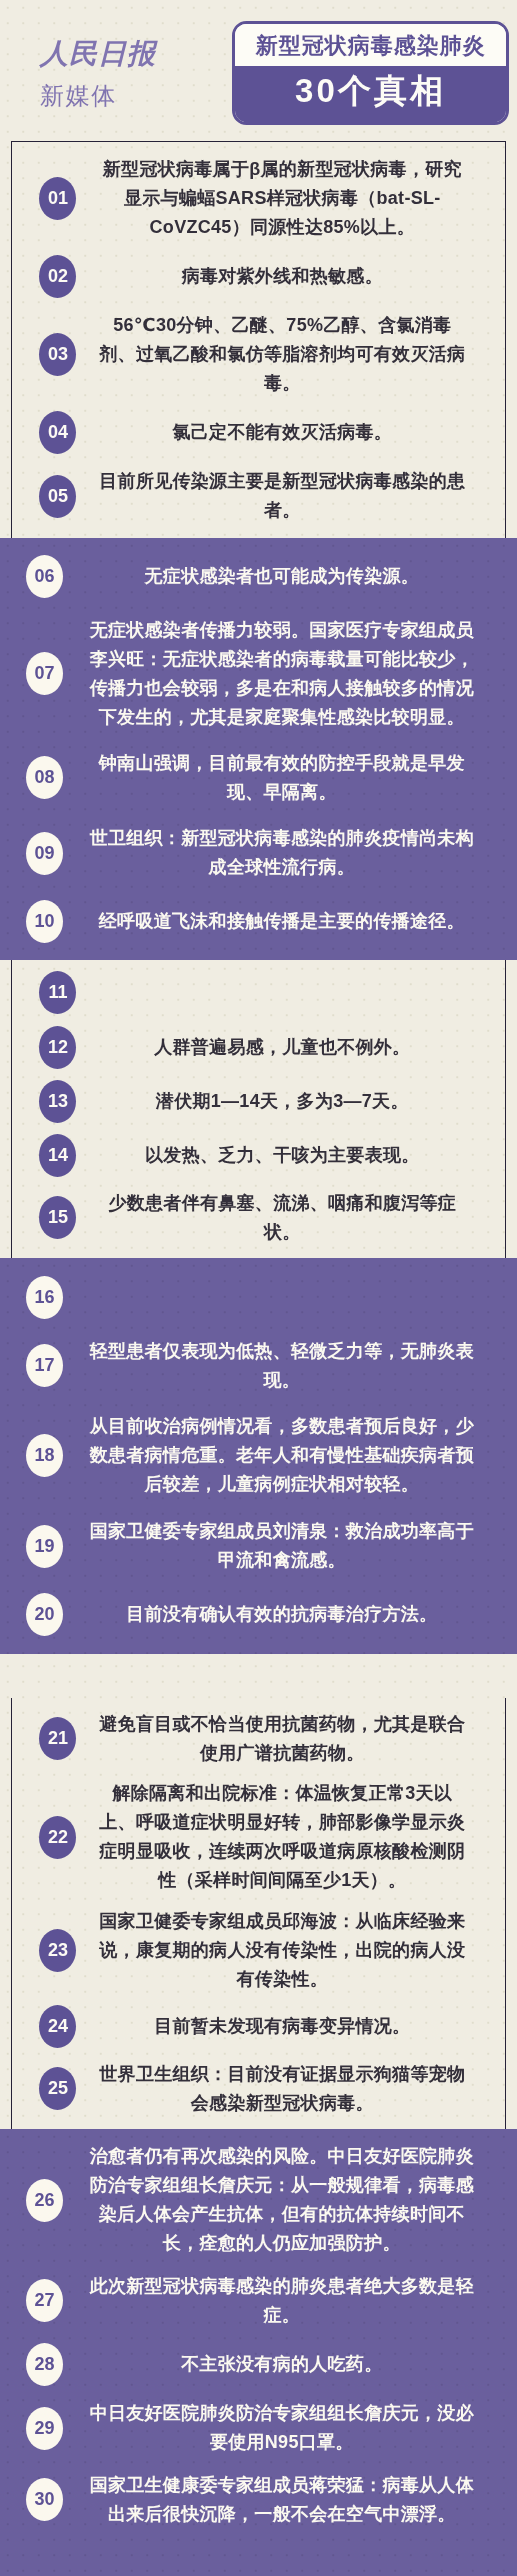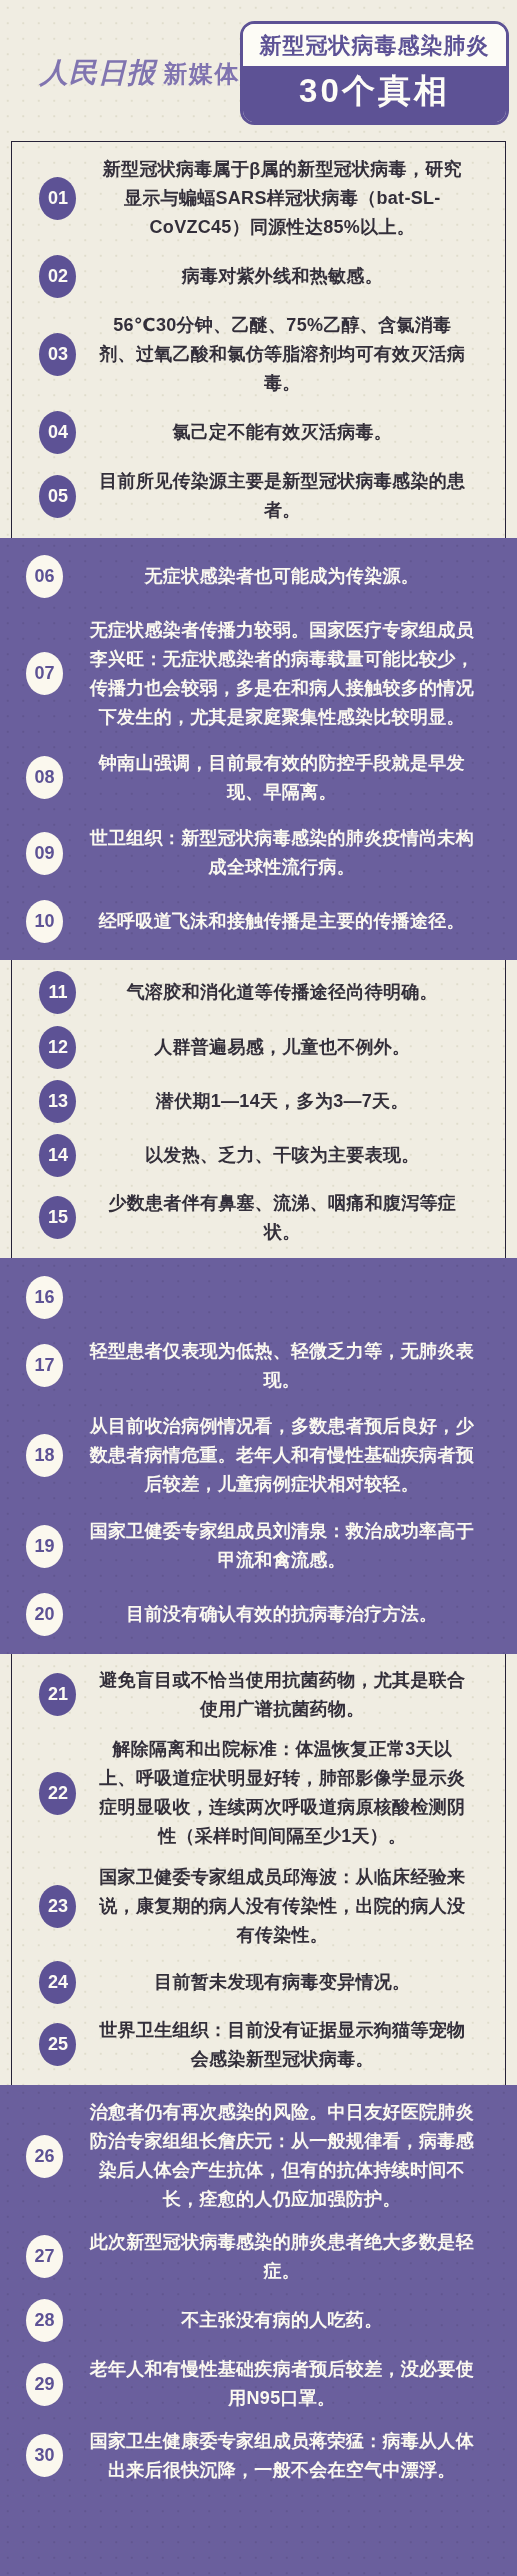--- a/index.html
+++ b/index.html
@@ -37,30 +37,31 @@
     justify-content:space-between;
     padding:5.2px 7.8px 0 40px;
     box-sizing:border-box;
   }
   .logo{
     display:flex;
     align-items:baseline;
     gap:7.2px;
     color:var(--logo);
     white-space:nowrap;
+    flex-direction:column;
   }
   .logo .script{
     font-family:"DejaVu Serif","Liberation Serif",serif;
     font-style:italic;
     font-weight:bold;
     font-size:28px;
     letter-spacing:1px;
   }
   .logo .suffix{
-    font-weight:bold;
+    font-weight:normal;
     font-size:24px;
     letter-spacing:1.6px;
   }
   .badge{
     width:277px;
     border:3.6px solid var(--accent);
     border-radius:14.5px;
     overflow:hidden;
     background:#FDFCF6;
     box-sizing:border-box;
@@ -204,21 +205,20 @@
           <div class="txt">世卫组织：新型冠状病毒感染的肺炎疫情尚未构成全球性流行病。</div>
         </div>
         <div class="row">
           <div class="num">10</div>
           <div class="txt">经呼吸道飞沫和接触传播是主要的传播途径。</div>
         </div>
       </section>
       <section class="sec light" style="height: 298px;">
         <div class="row">
           <div class="num">11</div>
-          <div class="txt">气溶胶和消化道等传播途径尚待明确。</div>
         </div>
         <div class="row">
           <div class="num">12</div>
           <div class="txt">人群普遍易感，儿童也不例外。</div>
         </div>
         <div class="row">
           <div class="num">13</div>
           <div class="txt">潜伏期1—14天，多为3—7天。</div>
         </div>
         <div class="row">
@@ -244,21 +244,21 @@
         </div>
         <div class="row">
           <div class="num">19</div>
           <div class="txt">国家卫健委专家组成员刘清泉：救治成功率高于甲流和禽流感。</div>
         </div>
         <div class="row">
           <div class="num">20</div>
           <div class="txt">目前没有确认有效的抗病毒治疗方法。</div>
         </div>
       </section>
-      <section class="sec light" style="height: 431px;">
+      <section class="sec light" style="height: 431px; margin-top: 44px;">
         <div class="row">
           <div class="num">21</div>
           <div class="txt">避免盲目或不恰当使用抗菌药物，尤其是联合使用广谱抗菌药物。</div>
         </div>
         <div class="row">
           <div class="num">22</div>
           <div class="txt">解除隔离和出院标准：体温恢复正常3天以上、呼吸道症状明显好转，肺部影像学显示炎症明显吸收，连续两次呼吸道病原核酸检测阴性（采样时间间隔至少1天）。</div>
         </div>
         <div class="row">
           <div class="num">23</div>
@@ -281,21 +281,21 @@
         <div class="row">
           <div class="num">27</div>
           <div class="txt">此次新型冠状病毒感染的肺炎患者绝大多数是轻症。</div>
         </div>
         <div class="row">
           <div class="num">28</div>
           <div class="txt">不主张没有病的人吃药。</div>
         </div>
         <div class="row">
           <div class="num">29</div>
-          <div class="txt">老年人和有慢性基础疾病者预后较差，没必要使用N95口罩。</div>
+          <div class="txt">中日友好医院肺炎防治专家组组长詹庆元，没必要使用N95口罩。</div>
         </div>
         <div class="row">
           <div class="num">30</div>
           <div class="txt">国家卫生健康委专家组成员蒋荣猛：病毒从人体出来后很快沉降，一般不会在空气中漂浮。</div>
         </div>
       </section>
     </main>
 </div>
 
 

